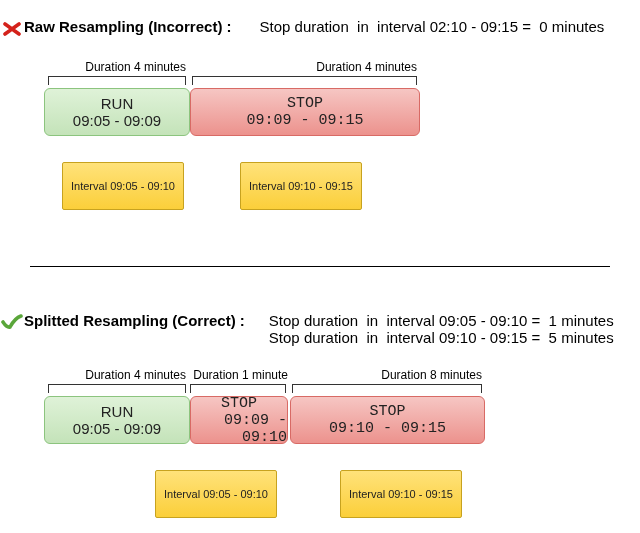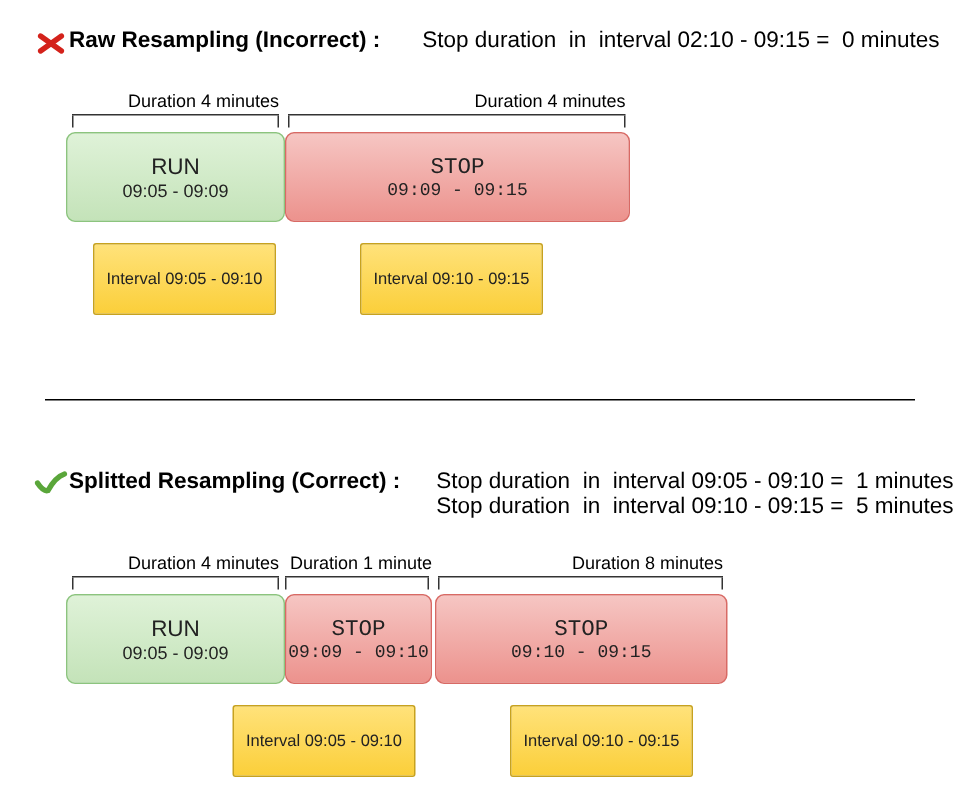--- a/index.html
+++ b/index.html
@@ -8,21 +8,21 @@
     height: 533px;
     font-family: Arial, sans-serif;
     background: #fff;
     position: relative;
     overflow: hidden;
   }
   .section { position: absolute; left: 0; right: 0; }
   .header-row {
     display: flex;
     align-items: flex-start;
-    padding-left: 22px;
+    padding-left: 0;
   }
   .icon-cell { width: 24px; display: flex; justify-content: center; padding-top: 2px; }
   .title-cell { font-weight: bold; font-size: 15px; color: #000; white-space: pre; }
   .result-lines { font-size: 15px; color: #000; padding-left: 10px; }
   .result-lines .line { white-space: pre; }
   .chart-area {
     position: relative;
     margin-top: 24px;
     margin-left: 40px;
     height: 150px;
@@ -43,40 +43,40 @@
     position: absolute;
     top: 0;
     width: 1px;
     height: 8px;
     background: #333;
   }
   .bracket-bar::before { left: 0; }
   .bracket-bar::after { right: 0; }
   .state-block {
     position: absolute;
-    height: 60px;
+    height: 48px;
     border-radius: 6px;
     display: flex;
     flex-direction: column;
     align-items: center;
     justify-content: center;
     font-size: 14px;
     color: #222;
   }
   .state-run {
     background: linear-gradient(#dff2d8, #c4e3b9);
     border: 1px solid #8cc47e;
   }
   .state-stop {
     background: linear-gradient(#f6c6c3, #ec928d);
     border: 1px solid #d86a65;
     font-family: Liberation Mono, monospace;
   }
   .state-name { font-size: 15px; }
-  .state-time { font-size: 12px; }
+  .state-time { font-size: 15px; text-align: right; }
   .interval-chip {
     position: absolute;
     background: linear-gradient(#ffe27a, #fbcf3a);
     border: 1px solid #c7a21f;
     font-size: 11px;
     color: #222;
     padding: 17px 8px;
     border-radius: 2px;
   }
   .divider {

